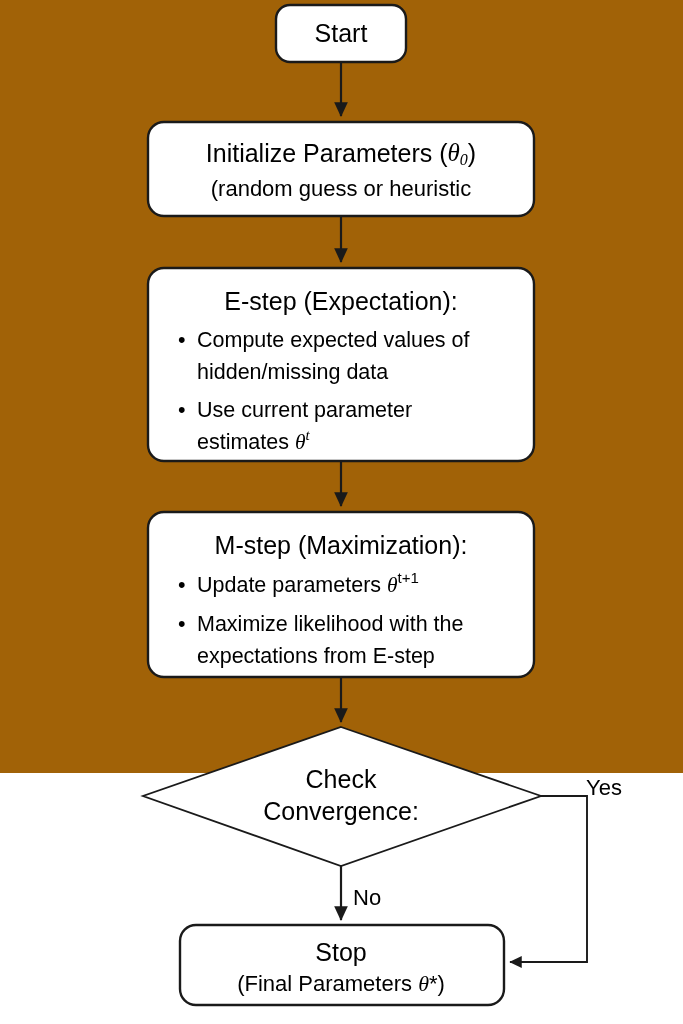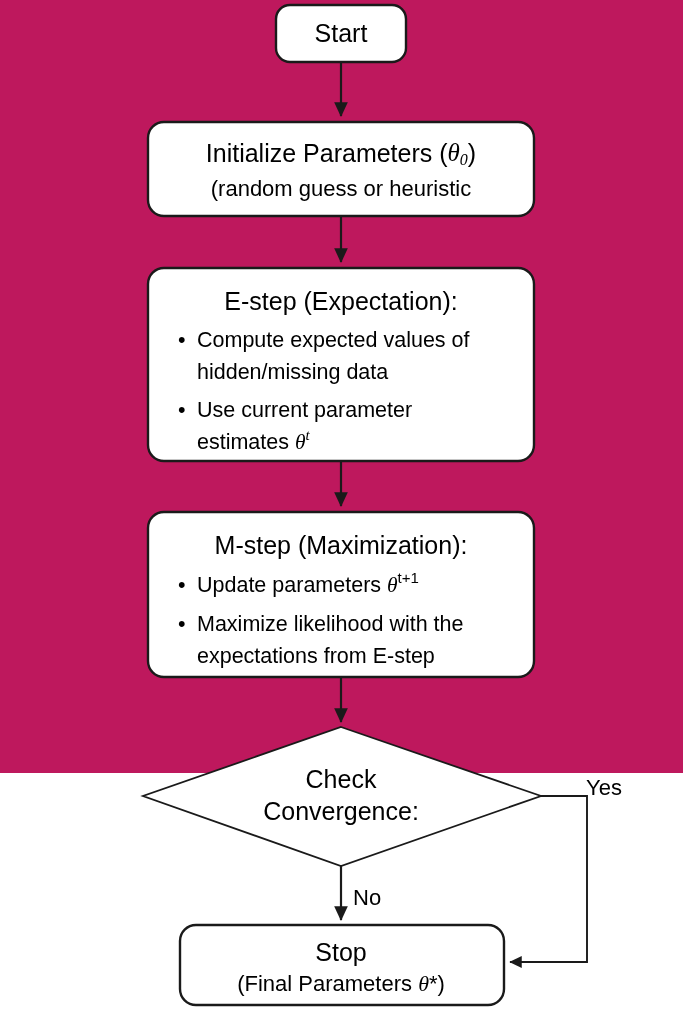--- a/index.html
+++ b/index.html
@@ -10,21 +10,21 @@
   body {
     width: 683px;
     height: 1024px;
     font-family: "Liberation Sans", sans-serif;
     overflow: hidden;
   }
   #flowchart-root {
     position: relative;
     width: 683px;
     height: 773px;
-    background: #be185d;
+    background: #a16207;
   }
   svg.chart-svg {
     display: block;
     width: 683px;
     height: 1024px;
   }
   .node-shape {
     fill: #ffffff;
     stroke: #1a1a1a;
     stroke-width: 2.4;

